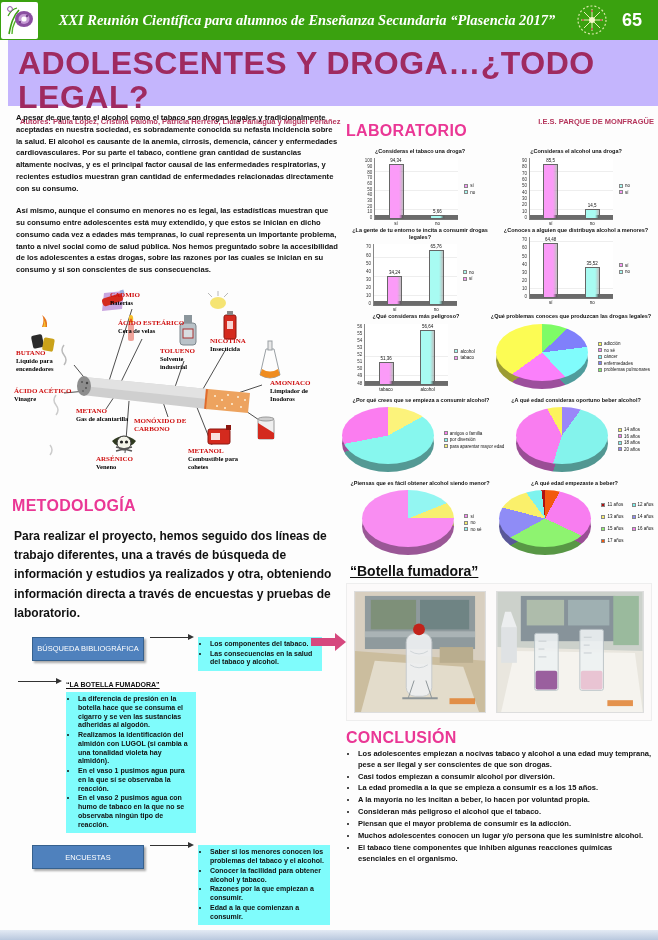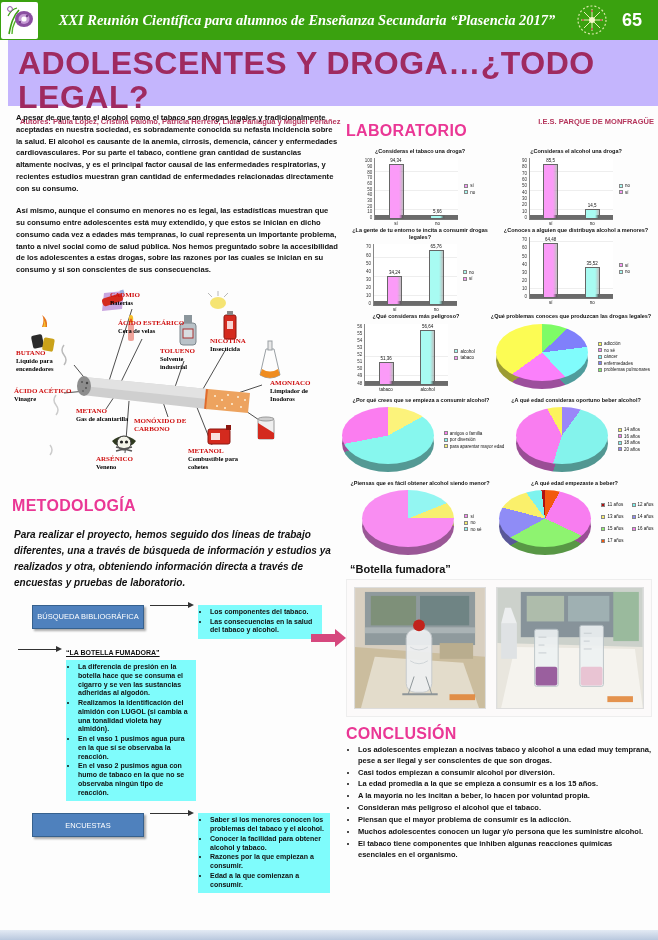--- a/index.html
+++ b/index.html
@@ -31,21 +31,21 @@
 
   .intro p { font-size:7.6px; font-weight:bold; line-height:1.55; margin:0 0 11px 4px; text-align:left; }
 
   
   .diagram { position:relative; width:326px; height:202px; margin-top:2px; }
   .dlab { position:absolute; text-align:left; line-height:1.2; }
   .dlab .nm { color:#cf1010; font-weight:bold; font-size:7px; font-family:"Liberation Serif", serif; }
   .dlab .ds { color:#000; font-weight:bold; font-size:6.5px; font-family:"Liberation Serif", serif; }
 
   
-  .meta p { font-size:10px; font-weight:bold; line-height:1.6; margin:0 0 2px 2px;font-style:italic; }
+  .meta p { font-size:12px; font-weight:bold; line-height:1.6; margin:0 0 2px 2px; }
   .flowrow { display:flex; align-items:flex-start; margin-top:14px; }
   .bluebox { background:#4f81bd; border:1.5px solid #36618e; color:#fff; font-size:7.5px;
              width:112px; min-height:24px; display:flex; align-items:center; justify-content:center;
              text-align:center; box-shadow:1.5px 1.5px 2px #aaa; flex-shrink:0; }
   .harrow { position:relative; height:1px; background:#333; width:42px; margin:0 6px; flex-shrink:0; }
   .harrow:after { content:""; position:absolute; right:-5px; top:-3px; border:3.5px solid transparent;
                   border-left:6px solid #333; }
   .cyanbox { background:#7ffcfc; font-size:7px; font-weight:bold; padding:3px 4px 3px 2px; width:124px; }
   .cyanbox ul { margin:0 0 0 10px; }
   .cyanbox li { margin-bottom:1px; line-height:1.25; }
@@ -71,21 +71,21 @@
   .clegend { font-size:4.5px; margin-left:6px; }
   .lrow { display:flex; align-items:center; gap:2px; margin:1.5px 0; white-space:nowrap; }
   .lsw { width:4px; height:4px; border:0.5px solid #888; display:inline-block; flex-shrink:0; }
   .clegend.two { display:grid; grid-template-columns:auto auto; column-gap:8px; row-gap:4px; }
   .piewrap { position:relative; width:92px; height:66px; margin:0 4px; flex-shrink:0; }
   .pietop  { position:absolute; left:0; top:0;  width:92px; height:57px; border-radius:50%; }
   .pieside { position:absolute; left:0; top:8px; width:92px; height:57px; border-radius:50%;
              filter:brightness(0.62); }
 
   
-  .botella-title { font-size:11px; font-weight:bold; margin:4px 0 4px 4px; }
+  .botella-title { font-size:14px; font-weight:bold; text-decoration:underline; margin:4px 0 4px 4px; }
   .photos { position:relative; background:#fcfafa; border:1px solid #eee; padding:7px 6px;
             display:flex; gap:10px; justify-content:center; }
   .photo { border:1px solid #ddd; }
   .pink-arrow { position:absolute; left:-14px; top:58px; width:0; height:0; }
   .pink-arrow .bar2 { position:absolute; left:-22px; top:-4px; width:24px; height:8px; background:#d6487e; }
   .pink-arrow .tri { position:absolute; left:2px; top:-9px; border:9px solid transparent;
                      border-left:11px solid #d6487e; }
 
   
   .concl ul { margin:2px 0 0 12px; }

